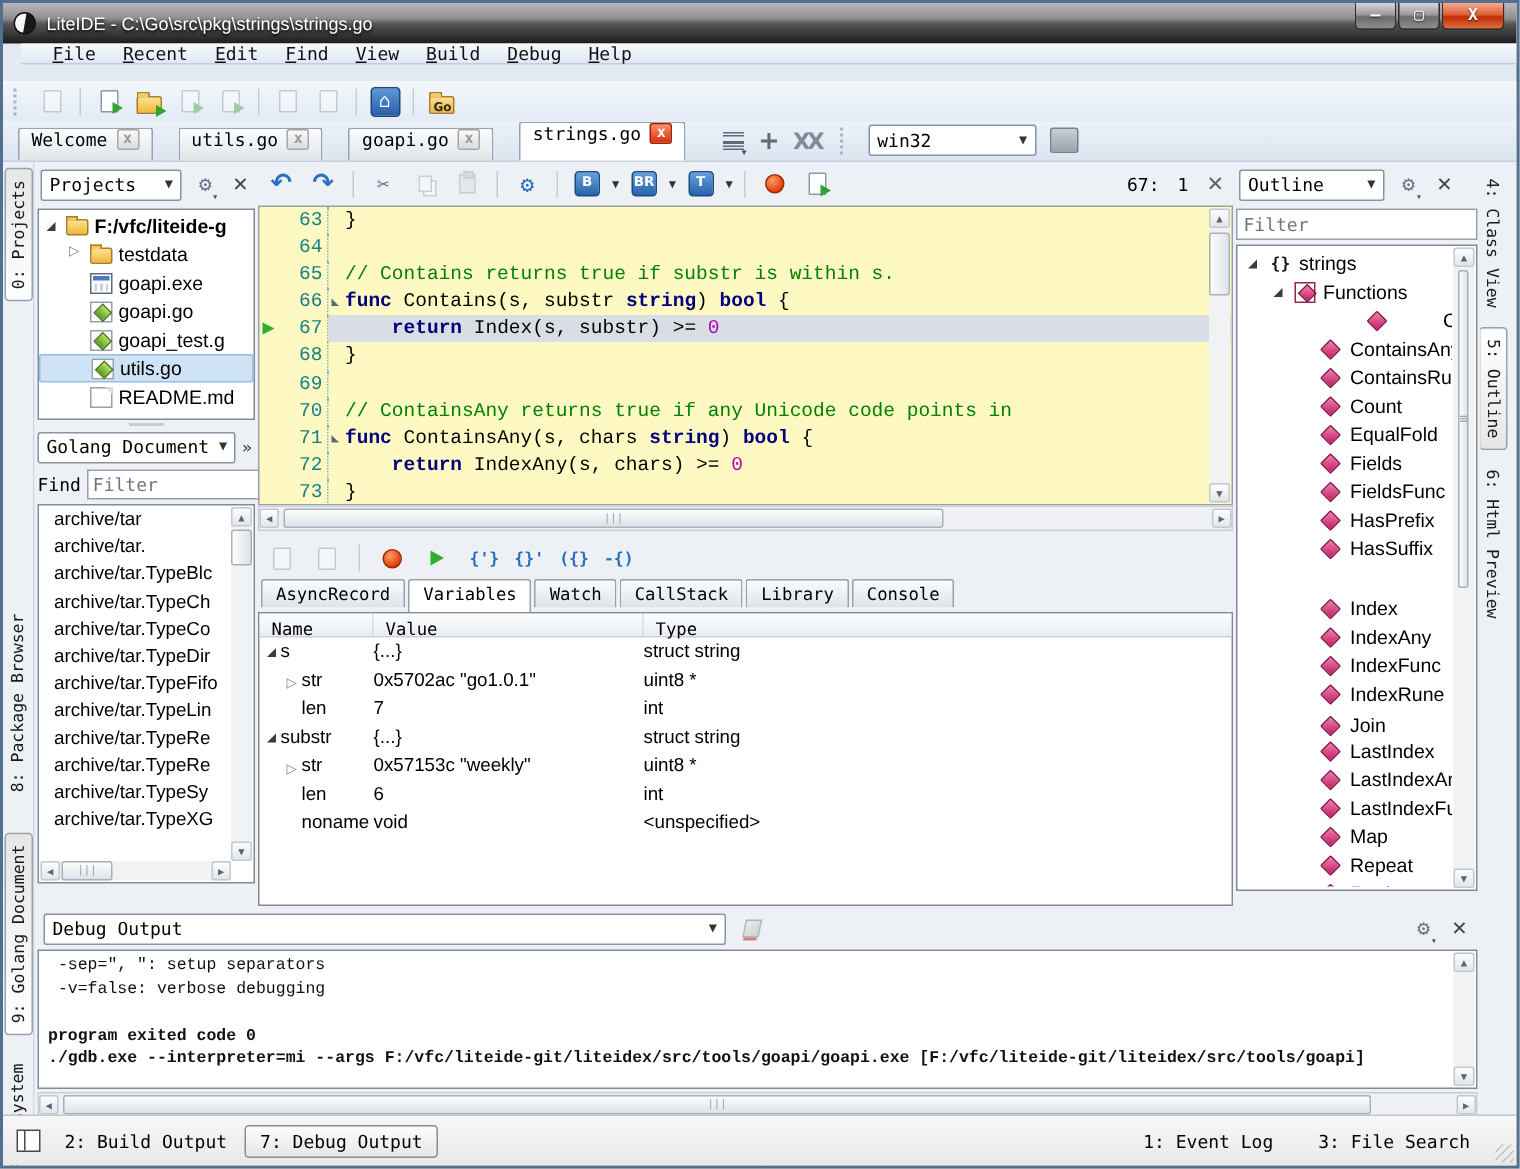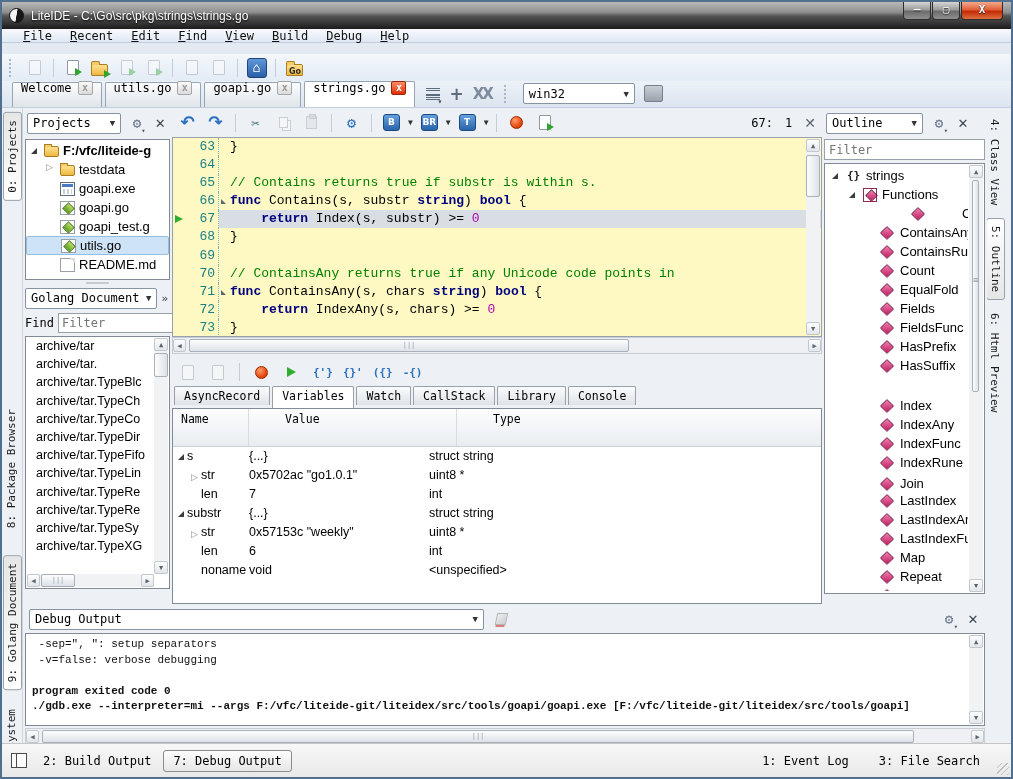--- a/index.html
+++ b/index.html
@@ -15,21 +15,21 @@
   background:linear-gradient(100deg,#f5f5f5 48%,#181818 52%); flex:0 0 auto; }
 .window-title { color:#fff; font:12px "Liberation Sans",sans-serif; margin-left:7px;
   text-shadow:0 1px 2px #000; }
 .win-btns { position:absolute; right:8px; top:0; display:flex; gap:1px; }
 .win-btn { width:28px; height:18px; border:1px solid #2e2e2e; border-top:none;
   border-radius:0 0 4px 4px; color:#fff; text-align:center; font:bold 11px/15px "DejaVu Sans Mono",monospace;
   background:linear-gradient(#d6d6d6,#9b9b9b 45%,#6b6b6b 55%,#8f8f8f); text-shadow:0 1px 1px #222; }
 .win-btn.close { width:42px; background:linear-gradient(#f3a98c,#e0603a 45%,#c22a05 55%,#de7040); }
 
 
-.menubar { position:absolute; top:27px; left:0; right:0; height:14px;
+.menubar { position:absolute; top:27px; left:12px; right:0; height:14px;
   background:linear-gradient(#f7fafd,#dfe8f3); border-bottom:1px solid #c2cedd;
   display:flex; align-items:center; padding-left:12px; }
 .menu-item { padding:3px 9px; font-size:12px; color:#101010; }
 
 
 .toolbar { position:absolute; top:52px; left:0; right:0; height:27px;
   background:linear-gradient(#f3f7fb,#e3ebf5); display:flex; align-items:center;
   padding-left:4px; gap:4px; }
 .grip { width:7px; height:18px; border-left:2px dotted #aab6c4; margin:0 3px; }
 .tsep { width:1px; height:18px; background:#c3cdd9; margin:0 3px; }
@@ -47,22 +47,22 @@
 .fld.green-arrow::after { content:""; position:absolute; right:-4px; bottom:-3px; width:0; height:0;
   border-left:7px solid #2ea52e; border-top:4px solid transparent; border-bottom:4px solid transparent; }
 .fld.golabel::after { position:absolute; right:1px; bottom:-1px; font:bold 8px "DejaVu Sans",sans-serif; color:#2b2b2b; }
 .home-btn { width:20px; height:20px; border-radius:3px; border:1px solid #1c4678;
   background:linear-gradient(#5f97d8,#2a5fa8); color:#fff; font-size:13px; line-height:18px; text-align:center; }
 
 
 .tabbar { position:absolute; top:79px; left:0; right:0; height:27px;
   background:linear-gradient(#edf2f8,#dbe4f0); border-bottom:1px solid #c2cedd;
   display:flex; align-items:flex-end; padding-left:10px; }
-.dtab { height:22px; display:flex; align-items:flex-end; gap:6px; padding:12px 8px;
-  border:1px solid #97a4b3; border-bottom:none; border-radius:2px 2px 0 0; margin-right:3px;
+.dtab { height:22px; display:flex; align-items:flex-start; gap:6px; padding:0 8px;
+  border:1px solid #97a4b3; border-bottom:none; border-radius:2px 2px 0 0; margin-right:17px;
   background:linear-gradient(#fbfcfd,#e0e5ea); font-size:12px; }
 .dtab.active { height:26px; background:#fff; position:relative; z-index:2; }
 .tab-close { width:15px; height:14px; border:1px solid #a6a6a6; border-radius:2px;
   background:linear-gradient(#fafafa,#dcdcdc); color:#9a9a9a; font:bold 10px/12px "DejaVu Sans Mono",monospace; text-align:center; }
 .dtab.active .tab-close { background:linear-gradient(#ff8d68,#da3008); border-color:#9c2200; color:#fff; }
 .tab-extra { display:flex; align-items:center; gap:9px; margin:0 0 3px 8px; }
 .icon-list { width:14px; height:12px; border-top:3px double #5d6b7c; border-bottom:3px double #5d6b7c; position:relative; }
 .icon-list::before { content:""; position:absolute; top:3px; left:0; right:0; border-top:2px solid #5d6b7c; }
 .icon-list::after { content:"▾"; position:absolute; right:-2px; bottom:-9px; font-size:8px; color:#444; }
 .icon-plus { color:#5d6b7c; font:bold 17px/14px "DejaVu Sans",sans-serif; }
@@ -164,22 +164,22 @@
 
 .ed-hscroll { position:absolute; left:0; right:0; top:229px; height:17px; background:#eef0f3; border:1px solid #c9ced5; }
 .dbg-toolbar { position:absolute; left:0; top:250px; right:0; height:28px; display:flex; align-items:center; gap:7px; padding-left:4px; }
 .garrow { width:0; height:0; border-left:9px solid #2fae2f; border-top:5px solid transparent; border-bottom:5px solid transparent; position:relative; }
 .step { color:#2a6fc0; font:bold 11px/1 "DejaVu Sans Mono",monospace; }
 .dbg-tabs { position:absolute; left:0; right:0; top:278px; height:22px; display:flex; align-items:flex-start; padding-left:2px; }
 .wtab { height:19px; padding:0 9px; border:1px solid #97a0ab; border-bottom:none; border-radius:2px 2px 0 0;
   background:linear-gradient(#fafbfc,#dfe3e8); font-size:11.5px; line-height:18px; margin-right:2px; }
 .wtab.active { height:22px; background:#fff; z-index:2; position:relative; }
 .vars { position:absolute; left:0; right:0; top:300px; bottom:0; background:#fff; border:1px solid #828a95; overflow:hidden; }
-.vhead { display:flex; height:38px; background:linear-gradient(#fdfdfe,#e9edf1); border-bottom:1px solid #cdd2d8;
-  font:11.5px/21px "DejaVu Sans Mono",monospace;gap:28px; }
+.vhead { display:flex; height:16px; background:linear-gradient(#fdfdfe,#e9edf1); border-bottom:1px solid #cdd2d8;
+  font:11.5px/21px "DejaVu Sans Mono",monospace; }
 .vh { padding-left:8px; border-right:1px solid #d8dce1; }
 .vh.c1 { width:76px; } .vh.c2 { width:180px; } .vh.c3 { flex:1; border-right:none; }
 .vrow { display:flex; height:19px; font:12.5px/19px "Liberation Sans",sans-serif; }
 .vc { white-space:nowrap; overflow:hidden; }
 .vc.c1 { width:76px; display:flex; align-items:center; } .vc.c2 { width:180px; } .vc.c3 { flex:1; }
 
 
 .rightpanel { position:absolute; left:820px; top:106px; width:165px; height:496px; background:#edf0f4; }
 .op-filter { position:absolute; left:2px; right:2px; top:31px; height:21px; border:1px solid #98a0aa; background:#fff;
   font:12px/19px "DejaVu Sans Mono",monospace; color:#9aa0a8; padding:0 4px; }

